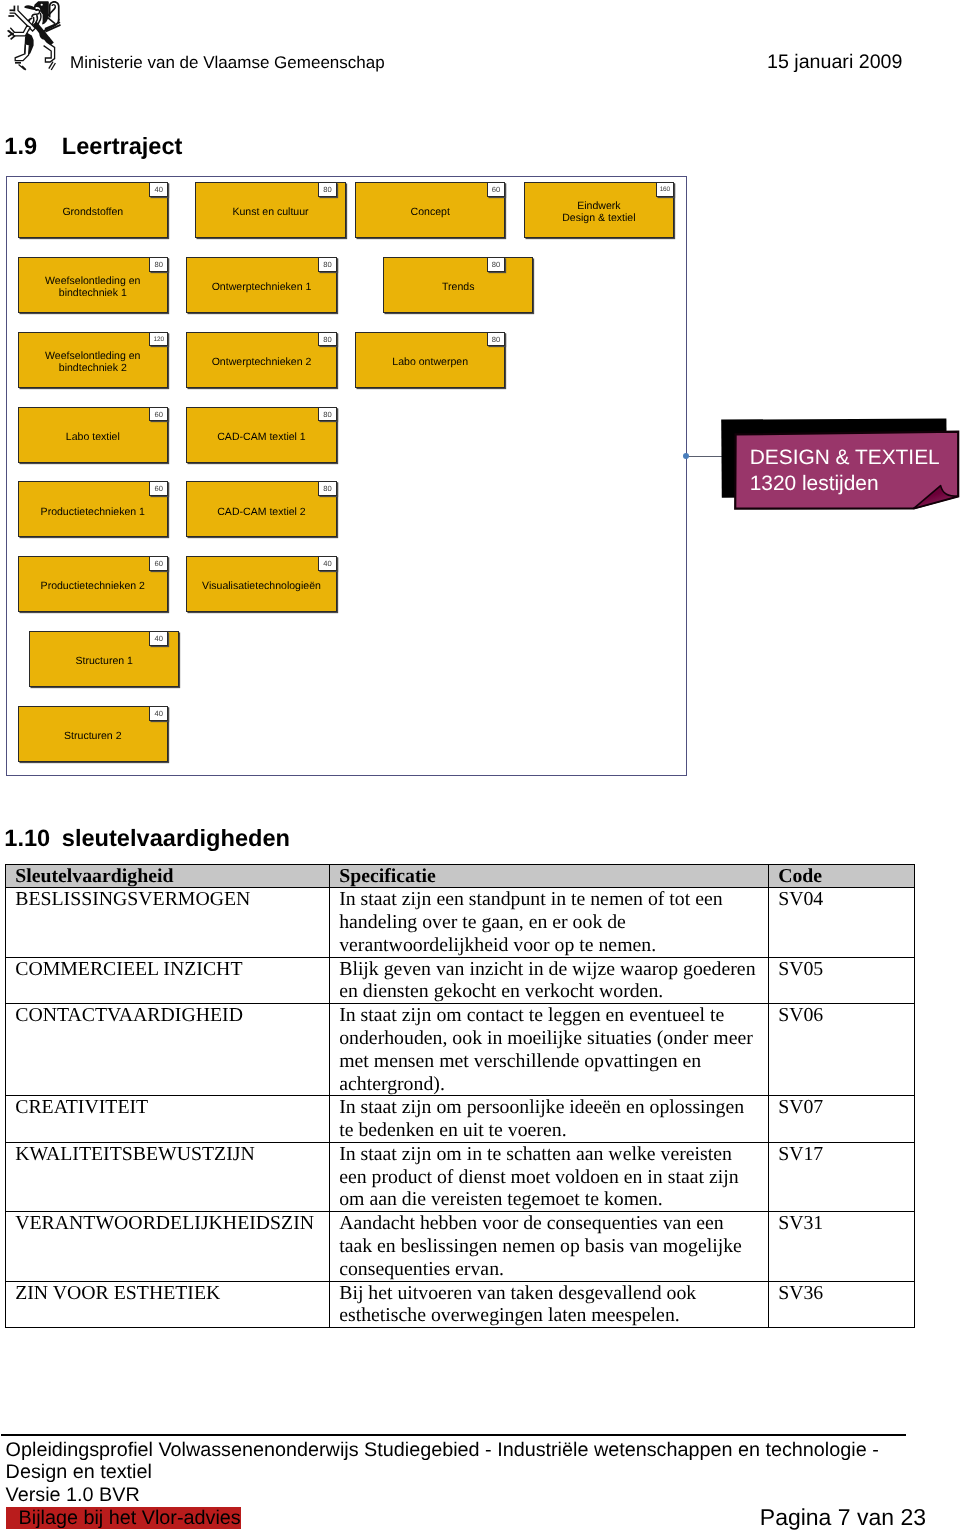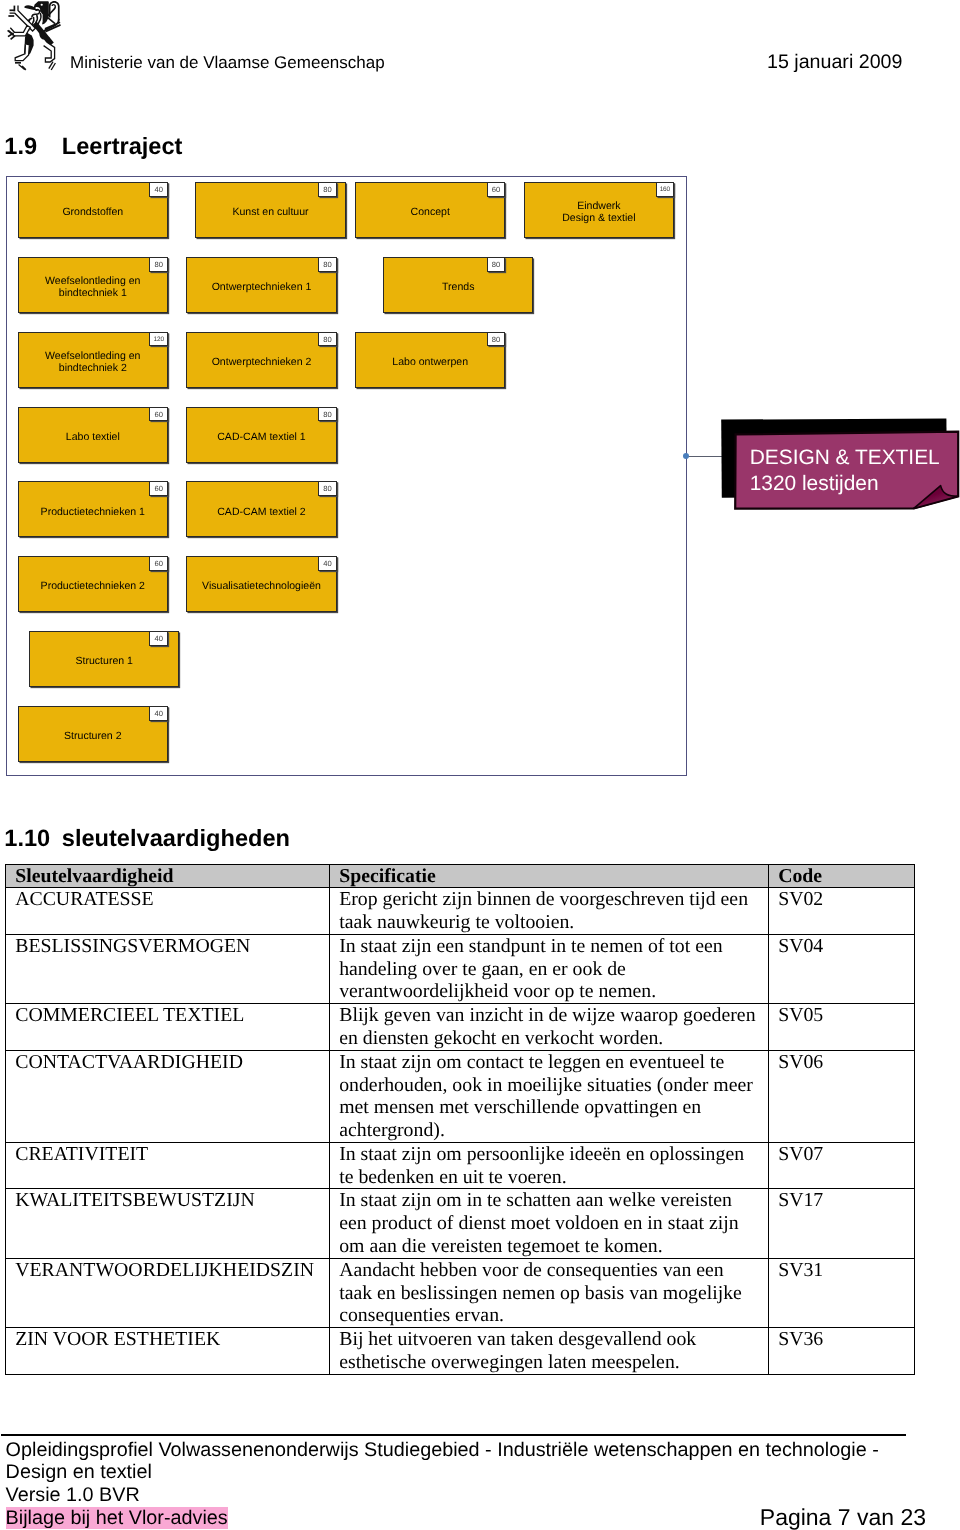--- a/index.html
+++ b/index.html
@@ -49,21 +49,21 @@
        width:909px;table-layout:fixed;}
   #tbl td,#tbl th{border:1.2px solid #000;padding:0;vertical-align:top;
        font-size:19.8px;line-height:22.78px;font-weight:normal;text-align:left;}
   #tbl td>span,#tbl th>span{display:block;padding:0 8px 0 9.2px;font-family:Liberation Serif, serif;}
   #tbl th{background:#c6c6c6;font-weight:bold;}
 
   
   #ftr{left:1.3px;top:1433.9px;width:905px;}
   #ftr .rule{height:0;border-top:2.2px solid #000;width:905px;margin-bottom:3.0px;}
   #ftr .l{font-size:19.8px;line-height:22.6px;white-space:nowrap;margin-left:4.3px;}
-  .hl{background:#f9a8d4;}
+  .hl{background:#b91c1c;padding-left:13px;}
   #pgnum{position:absolute;left:759.8px;top:1506.3px;font-size:23px;line-height:23.3px;white-space:nowrap;}
 </style>
 </head>
 <body>
 
 <div class="abs" id="hdr-logo">
   <svg viewBox="0 0 62 72" width="62" height="72">
 
  <g fill="#111111" stroke="none">
 
@@ -276,43 +276,32 @@
           <span>Specificatie</span>
         </th>
         <th>
           <span>Code</span>
         </th>
       </tr>
     </thead>
   <tbody>
       <tr>
         <td>
-          <span>ACCURATESSE</span>
-        </td>
-        <td>
-          <span>Erop gericht zijn binnen de voorgeschreven tijd een taak nauwkeurig te voltooien.</span>
-        </td>
-        <td>
-          <span>SV02</span>
-        </td>
-      </tr>
-      <tr>
-        <td>
           <span>BESLISSINGSVERMOGEN</span>
         </td>
         <td>
           <span>In staat zijn een standpunt in te nemen of tot een handeling over te gaan, en er ook de verantwoordelijkheid voor op te nemen.</span>
         </td>
         <td>
           <span>SV04</span>
         </td>
       </tr>
       <tr>
         <td>
-          <span>COMMERCIEEL TEXTIEL</span>
+          <span>COMMERCIEEL INZICHT</span>
         </td>
         <td>
           <span>Blijk geven van inzicht in de wijze waarop goederen en diensten gekocht en verkocht worden.</span>
         </td>
         <td>
           <span>SV05</span>
         </td>
       </tr>
       <tr>
         <td>

